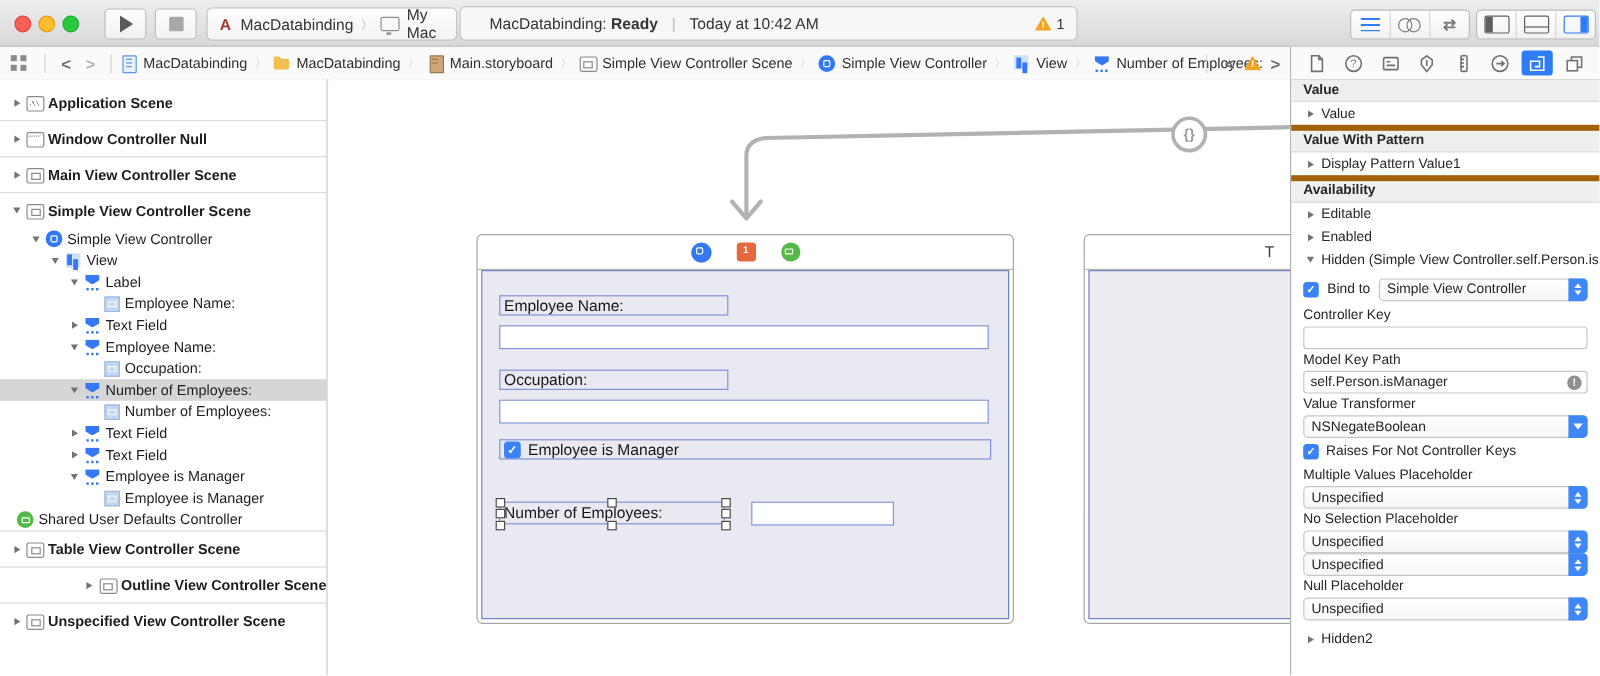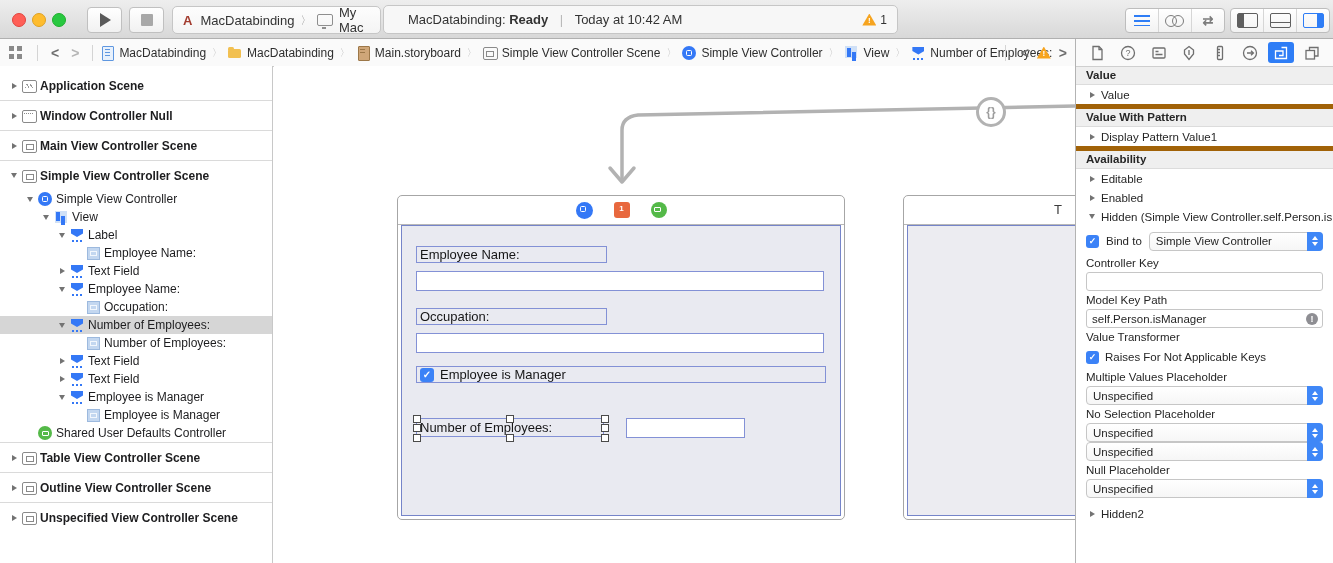--- a/index.html
+++ b/index.html
@@ -369,35 +369,35 @@
     <span class="icon i-text-field"></span>
     <span class="lbl">Employee is Manager</span>
   </div>
     <div class="trow" style="padding-left: 72px;">
     <span class="disc">
         <i></i>
       </span>
     <span class="icon i-cell"></span>
     <span class="lbl">Employee is Manager</span>
   </div>
-    <div class="trow" style="padding-left: 24px;">
+    <div class="trow" style="">
     <span class="disc">
         <i></i>
       </span>
     <span class="icon i-user-defaults"></span>
     <span class="lbl">Shared User Defaults Controller</span>
   </div>
     <div class="trow bold sep disc-collapsed" style="padding-left: 8px;">
     <span class="disc">
         <i></i>
       </span>
     <span class="icon i-vc-scene"></span>
     <span class="lbl">Table View Controller Scene</span>
   </div>
-    <div class="trow bold sep disc-collapsed" style="padding-left: 8px;">
+    <div class="trow bold sep disc-collapsed" style="padding-left: 8px; justify-content: flex-end;">
     <span class="disc">
         <i></i>
       </span>
     <span class="icon i-vc-scene"></span>
     <span class="lbl">Outline View Controller Scene</span>
   </div>
     <div class="trow bold sep disc-collapsed" style="padding-left: 8px;">
     <span class="disc">
         <i></i>
       </span>
@@ -551,23 +551,29 @@
       <div class="fld-label">Controller Key</div>
       <div class="txt-field">
         <span></span>
       </div>
       <div class="fld-label">Model Key Path</div>
       <div class="txt-field">
         <span class="mono">self.Person.isManager</span>
         <span class="badge">!</span>
       </div>
       <div class="fld-label">Value Transformer</div>
+      <div class="popup">
+        <span>NSNegateBoolean</span>
+        <span class="combo-btn">
+            <i></i>
+          </span>
+      </div>
       <div class="chk-row">
         <span class="chk-sm">✓</span>
-        <span>Raises For Not Applicable Keys</span>
+        <span>Raises For Not Controller Keys</span>
       </div>
       <div>
           <div class="fld-group">
           <div class="fld-label">Multiple Values Placeholder</div>
           <div class="popup">
             <span>Unspecified</span>
             <span class="stepper">
                 <i class="up"></i>
                 <i class="dn"></i>
               </span>

